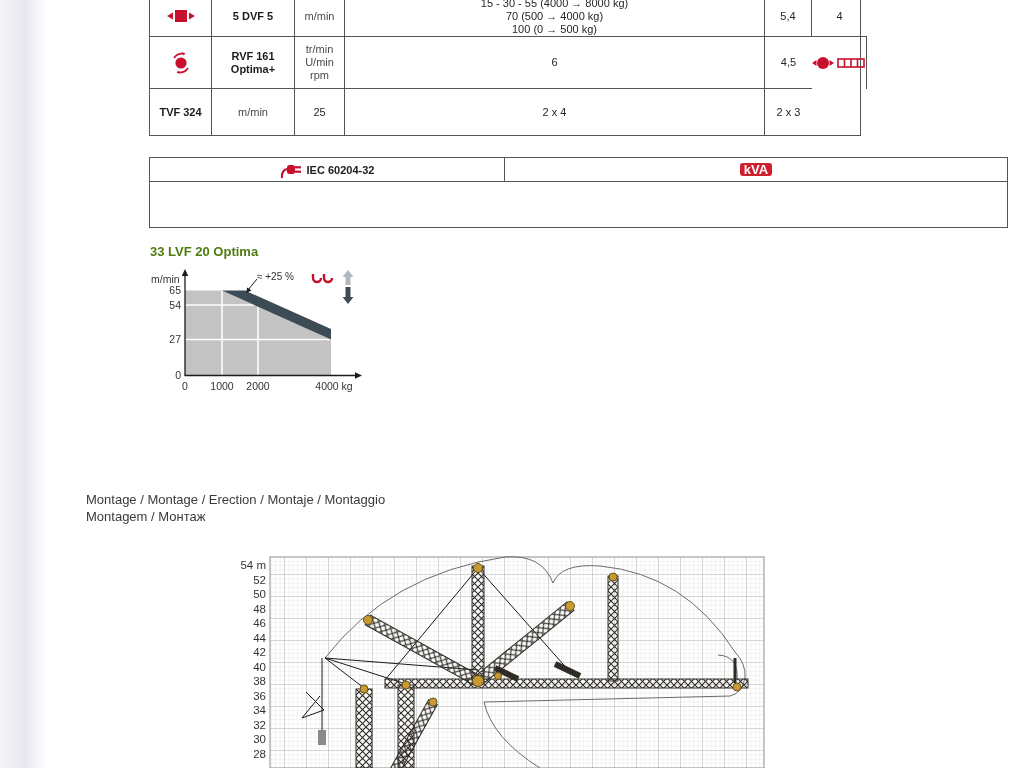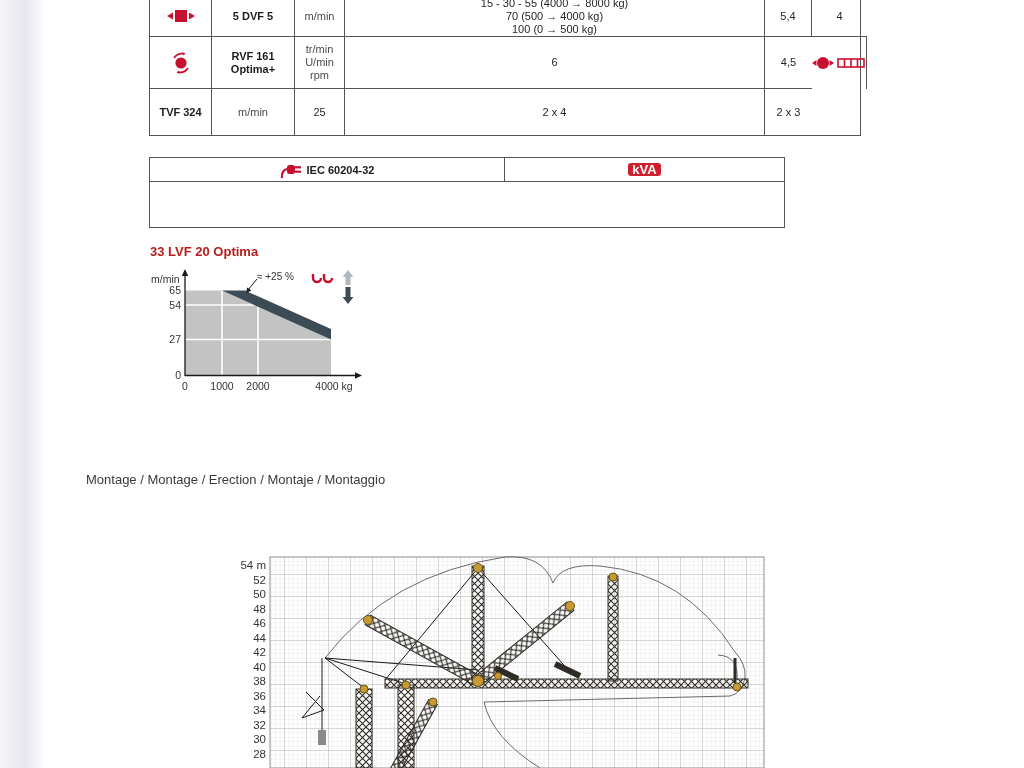--- a/index.html
+++ b/index.html
@@ -12,37 +12,37 @@
         display:grid;grid-template-columns:62px 83px 50px 420px 47px 1fr;
         grid-template-rows:41px 52px 47px;border:1px solid #555;box-sizing:border-box;}
   .mech .cell{border-right:1px solid #555;border-bottom:1px solid #555;
         display:flex;flex-direction:column;align-items:center;justify-content:center;
         font-size:11px;line-height:13px;text-align:center;}
   .mech .cell.last-col{border-right:none;}
   .mech .cell.last-row{border-bottom:none;}
   .mech .name{font-weight:bold;color:#1c1c1c;}
   .mech .unit{color:#4a4a4a;}
   
-  .power{position:absolute;left:149px;top:157px;width:636px;height:71px;
+  .power{position:absolute;left:149px;top:157px;width:859px;height:71px;
         border:1px solid #555;box-sizing:border-box;display:grid;
         grid-template-columns:355px 1fr;grid-template-rows:24px 1fr;}
   .power .pcell{border-right:1px solid #555;border-bottom:1px solid #555;
         display:flex;flex-direction:column;align-items:center;justify-content:center;
         font-size:11px;line-height:14px;text-align:center;}
   .power .pcell.pr{border-right:none;}
   .power .pcell.pb{border-bottom:none;}
   .power .std-wrap{flex-direction:row;gap:5px;font-weight:bold;color:#1c1c1c;}
   .kva-badge{display:inline-block;background:#cf1f2e;color:#ffffff;font-weight:bold;
         font-size:13px;line-height:13px;padding:0 4px;border-radius:3px;}
   
-  .chart-title{position:absolute;left:150px;top:244px;font-size:13px;font-weight:bold;color:#b91c1c;}
+  .chart-title{position:absolute;left:150px;top:244px;font-size:13px;font-weight:bold;color:#4d7c0f;}
   .chart-svg{position:absolute;left:145px;top:266px;}
   .chart-svg text{font-family:"Liberation Sans",sans-serif;fill:#333;}
   
-  .montage{position:absolute;left:86px;top:471px;font-size:13px;line-height:17px;color:#3a3a3a;}
+  .montage{position:absolute;left:86px;top:491px;font-size:13px;line-height:17px;color:#3a3a3a;}
   
   .diagram-svg{position:absolute;left:240px;top:552px;}
   .diagram-svg text{font-family:"Liberation Sans",sans-serif;fill:#333;}
 </style>
 </head>
 <body>
 
 <div class="page">
   <div class="edge-strip"></div>
 
@@ -182,20 +182,21 @@
       <path d="M168,8 v4 a4,4 0 0 0 8,0"></path>
       <path d="M179,8 v4 a4,4 0 0 0 8,0"></path>
     </g>
 
     <polygon points="203,4 208.5,11 205.5,11 205.5,19 200.5,19 200.5,11 197.5,11" fill="#b3b8bd"></polygon>
     <polygon points="203,38 208.5,31 205.5,31 205.5,21 200.5,21 200.5,31 197.5,31" fill="#3d4b55"></polygon>
   </svg>
 
   <div class="montage">
     <div>Montage / Montage / Erection / Montaje / Montaggio</div>
+    <div>Montagem / Монтаж</div>
   </div>
 
   <svg class="diagram-svg" width="784" height="216" viewBox="0 0 784 216">
     <defs>
       <pattern id="gmin" width="4.4" height="4.4" patternUnits="userSpaceOnUse">
         <path d="M4.4,0 H0 V4.4" fill="none" stroke="#dadada" stroke-width="0.6"></path>
       </pattern>
       <pattern id="gmaj" width="22" height="22" patternUnits="userSpaceOnUse">
         <path d="M22,0 H0 V22" fill="none" stroke="#aaaaaa" stroke-width="0.8"></path>
       </pattern>

